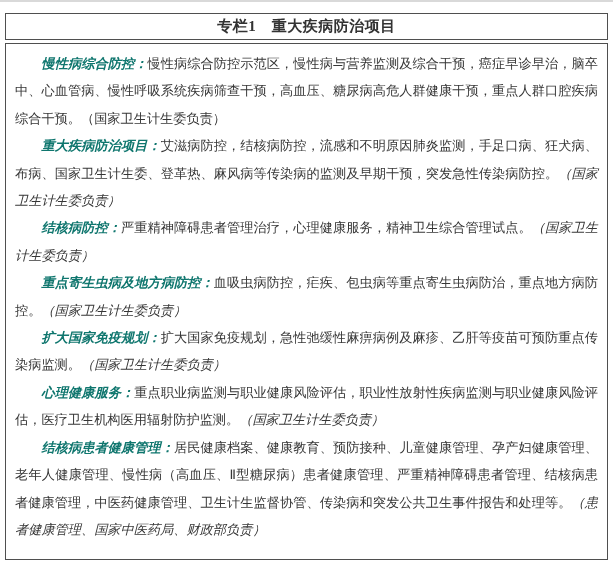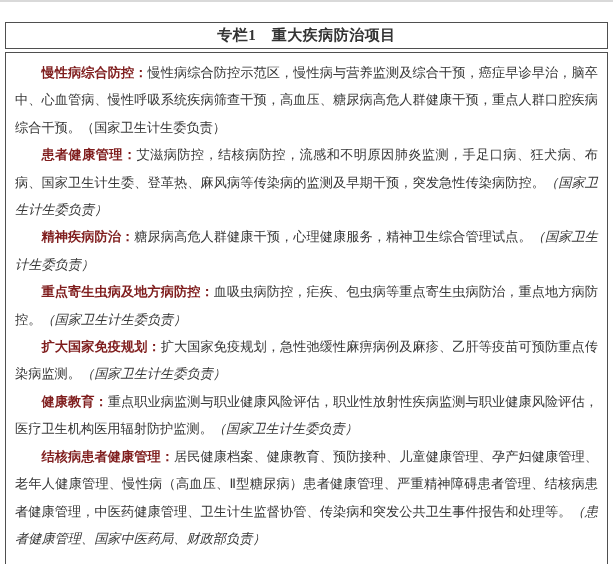--- a/index.html
+++ b/index.html
@@ -11,21 +11,21 @@
     height: 564px;
     background: #ffffff;
     font-family: "Liberation Serif", serif;
     color: #363636;
     overflow: hidden;
   }
   .page {
     box-sizing: border-box;
     width: 613px;
     height: 564px;
-    padding: 20px 5px 0 5px;
+    padding: 11px 5px 0 5px;
     border-top: 2px solid #d9d9d9;
     background: #ffffff;
   }
   .title-box {
     box-sizing: border-box;
     border: 1px solid #4f4f4f;
     height: 27px;
     display: flex;
     align-items: center;
     justify-content: center;
@@ -51,21 +51,22 @@
     margin: 0;
     font-size: 13.2px;
     line-height: 27.4px;
     text-align: justify;
     text-indent: 2em;
     color: #363636;
     word-break: break-all;
   }
   .seg-label {
     font-weight: bold;
-    color: #7f1d1d;
+    font-style: italic; 
+    color: #0f766e;
     margin-top: 16px;
   }
   .seg-body {
     font-style: normal;
   }
   .seg-attr.kai {
     font-style: italic; 
   }
   .seg-attr.plain {
     font-style: normal;
@@ -73,20 +74,20 @@
 </style>
 </head>
 <body>
 
 <div class="page">
   <div class="title-box">
     <span class="title-text">专栏1　重大疾病防治项目</span>
   </div>
   <div class="body-box" id="paragraphs-container">
       <p class="para"><span class="seg-label">慢性病综合防控：</span><span class="seg-body">慢性病综合防控示范区，慢性病与营养监测及综合干预，癌症早诊早治，脑卒中、心血管病、慢性呼吸系统疾病筛查干预，高血压、糖尿病高危人群健康干预，重点人群口腔疾病综合干预。</span><span class="seg-attr plain">（国家卫生计生委负责）</span></p>
-      <p class="para"><span class="seg-label">患者健康管理：</span><span class="seg-body">艾滋病防控，结核病防控，流感和不明原因肺炎监测，手足口病、狂犬病、布病、国家卫生计生委、登革热、麻风病等传染病的监测及早期干预，突发急性传染病防控。</span><span class="seg-attr kai">（国家卫生计生委负责）</span></p>
-      <p class="para"><span class="seg-label">精神疾病防治：</span><span class="seg-body">糖尿病高危人群健康干预，心理健康服务，精神卫生综合管理试点。</span><span class="seg-attr kai">（国家卫生计生委负责）</span></p>
+      <p class="para"><span class="seg-label">重大疾病防治项目：</span><span class="seg-body">艾滋病防控，结核病防控，流感和不明原因肺炎监测，手足口病、狂犬病、布病、国家卫生计生委、登革热、麻风病等传染病的监测及早期干预，突发急性传染病防控。</span><span class="seg-attr kai">（国家卫生计生委负责）</span></p>
+      <p class="para"><span class="seg-label">结核病防控：</span><span class="seg-body">严重精神障碍患者管理治疗，心理健康服务，精神卫生综合管理试点。</span><span class="seg-attr kai">（国家卫生计生委负责）</span></p>
       <p class="para"><span class="seg-label">重点寄生虫病及地方病防控：</span><span class="seg-body">血吸虫病防控，疟疾、包虫病等重点寄生虫病防治，重点地方病防控。</span><span class="seg-attr kai">（国家卫生计生委负责）</span></p>
       <p class="para"><span class="seg-label">扩大国家免疫规划：</span><span class="seg-body">扩大国家免疫规划，急性弛缓性麻痹病例及麻疹、乙肝等疫苗可预防重点传染病监测。</span><span class="seg-attr kai">（国家卫生计生委负责）</span></p>
-      <p class="para"><span class="seg-label">健康教育：</span><span class="seg-body">重点职业病监测与职业健康风险评估，职业性放射性疾病监测与职业健康风险评估，医疗卫生机构医用辐射防护监测。</span><span class="seg-attr kai">（国家卫生计生委负责）</span></p>
+      <p class="para"><span class="seg-label">心理健康服务：</span><span class="seg-body">重点职业病监测与职业健康风险评估，职业性放射性疾病监测与职业健康风险评估，医疗卫生机构医用辐射防护监测。</span><span class="seg-attr kai">（国家卫生计生委负责）</span></p>
       <p class="para"><span class="seg-label">结核病患者健康管理：</span><span class="seg-body">居民健康档案、健康教育、预防接种、儿童健康管理、孕产妇健康管理、老年人健康管理、慢性病（高血压、Ⅱ型糖尿病）患者健康管理、严重精神障碍患者管理、结核病患者健康管理，中医药健康管理、卫生计生监督协管、传染病和突发公共卫生事件报告和处理等。</span><span class="seg-attr kai">（患者健康管理、国家中医药局、财政部负责）</span></p>
     </div>
 </div>
 
 </body></html>

